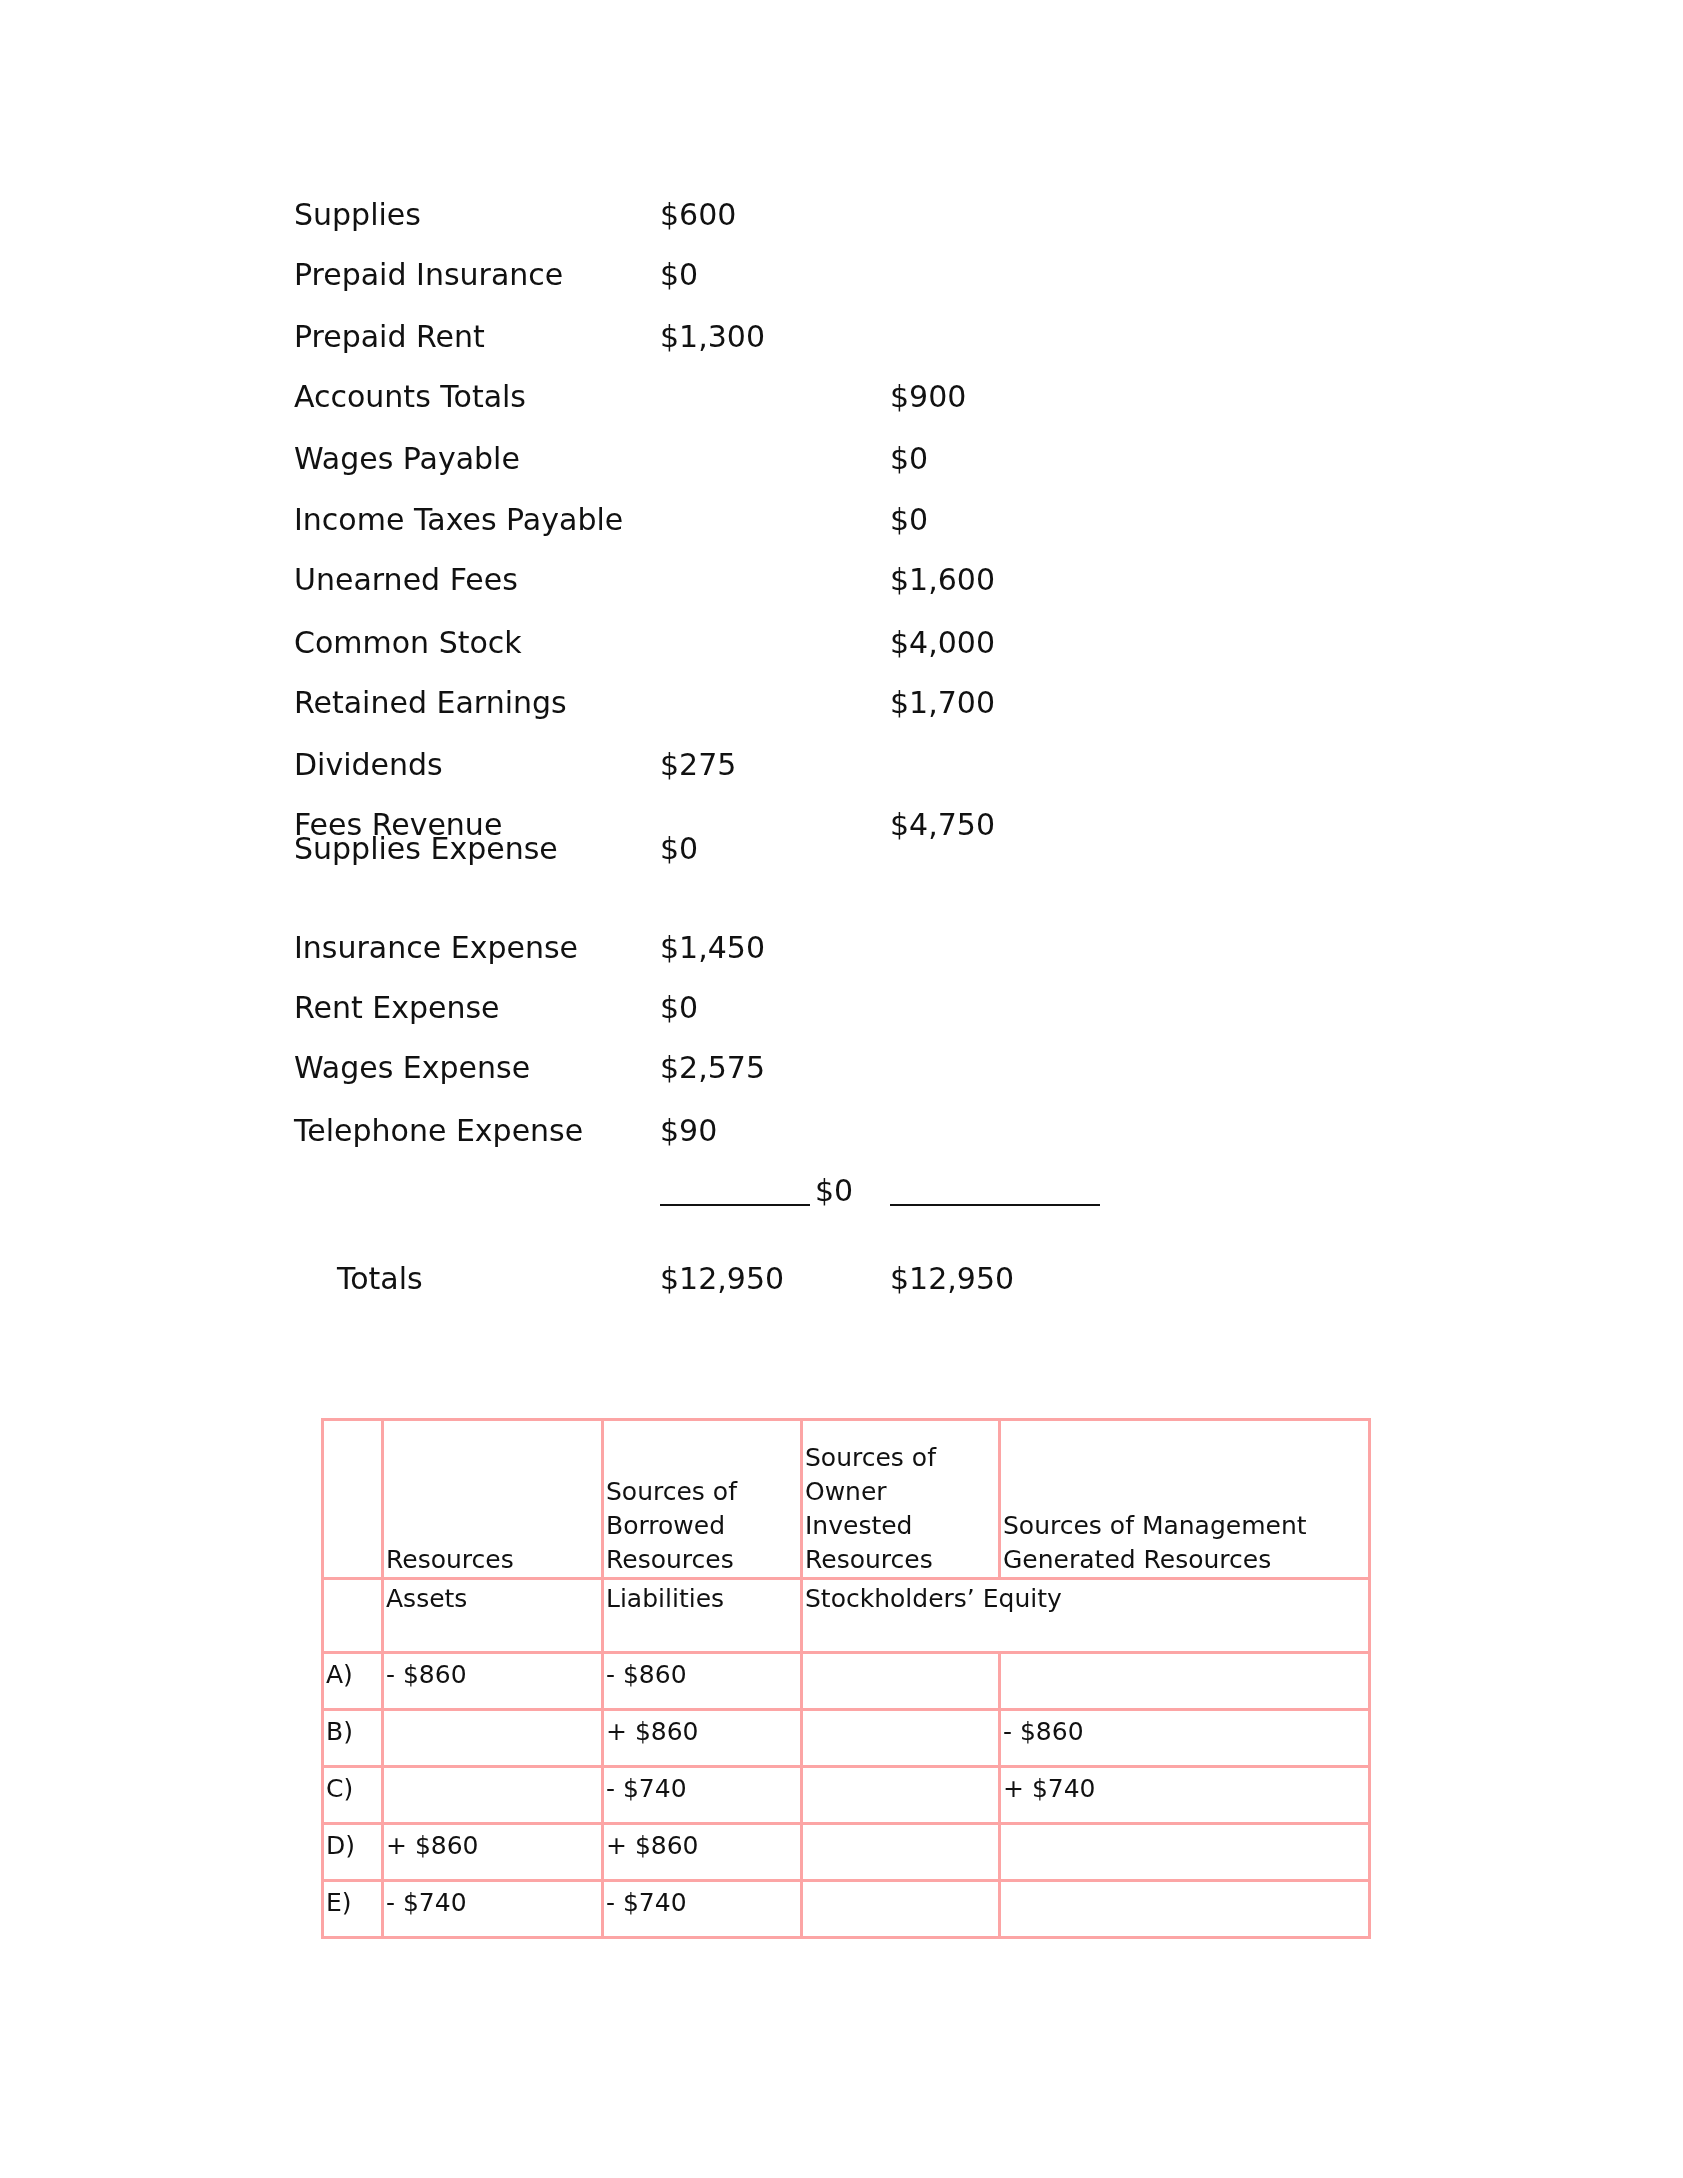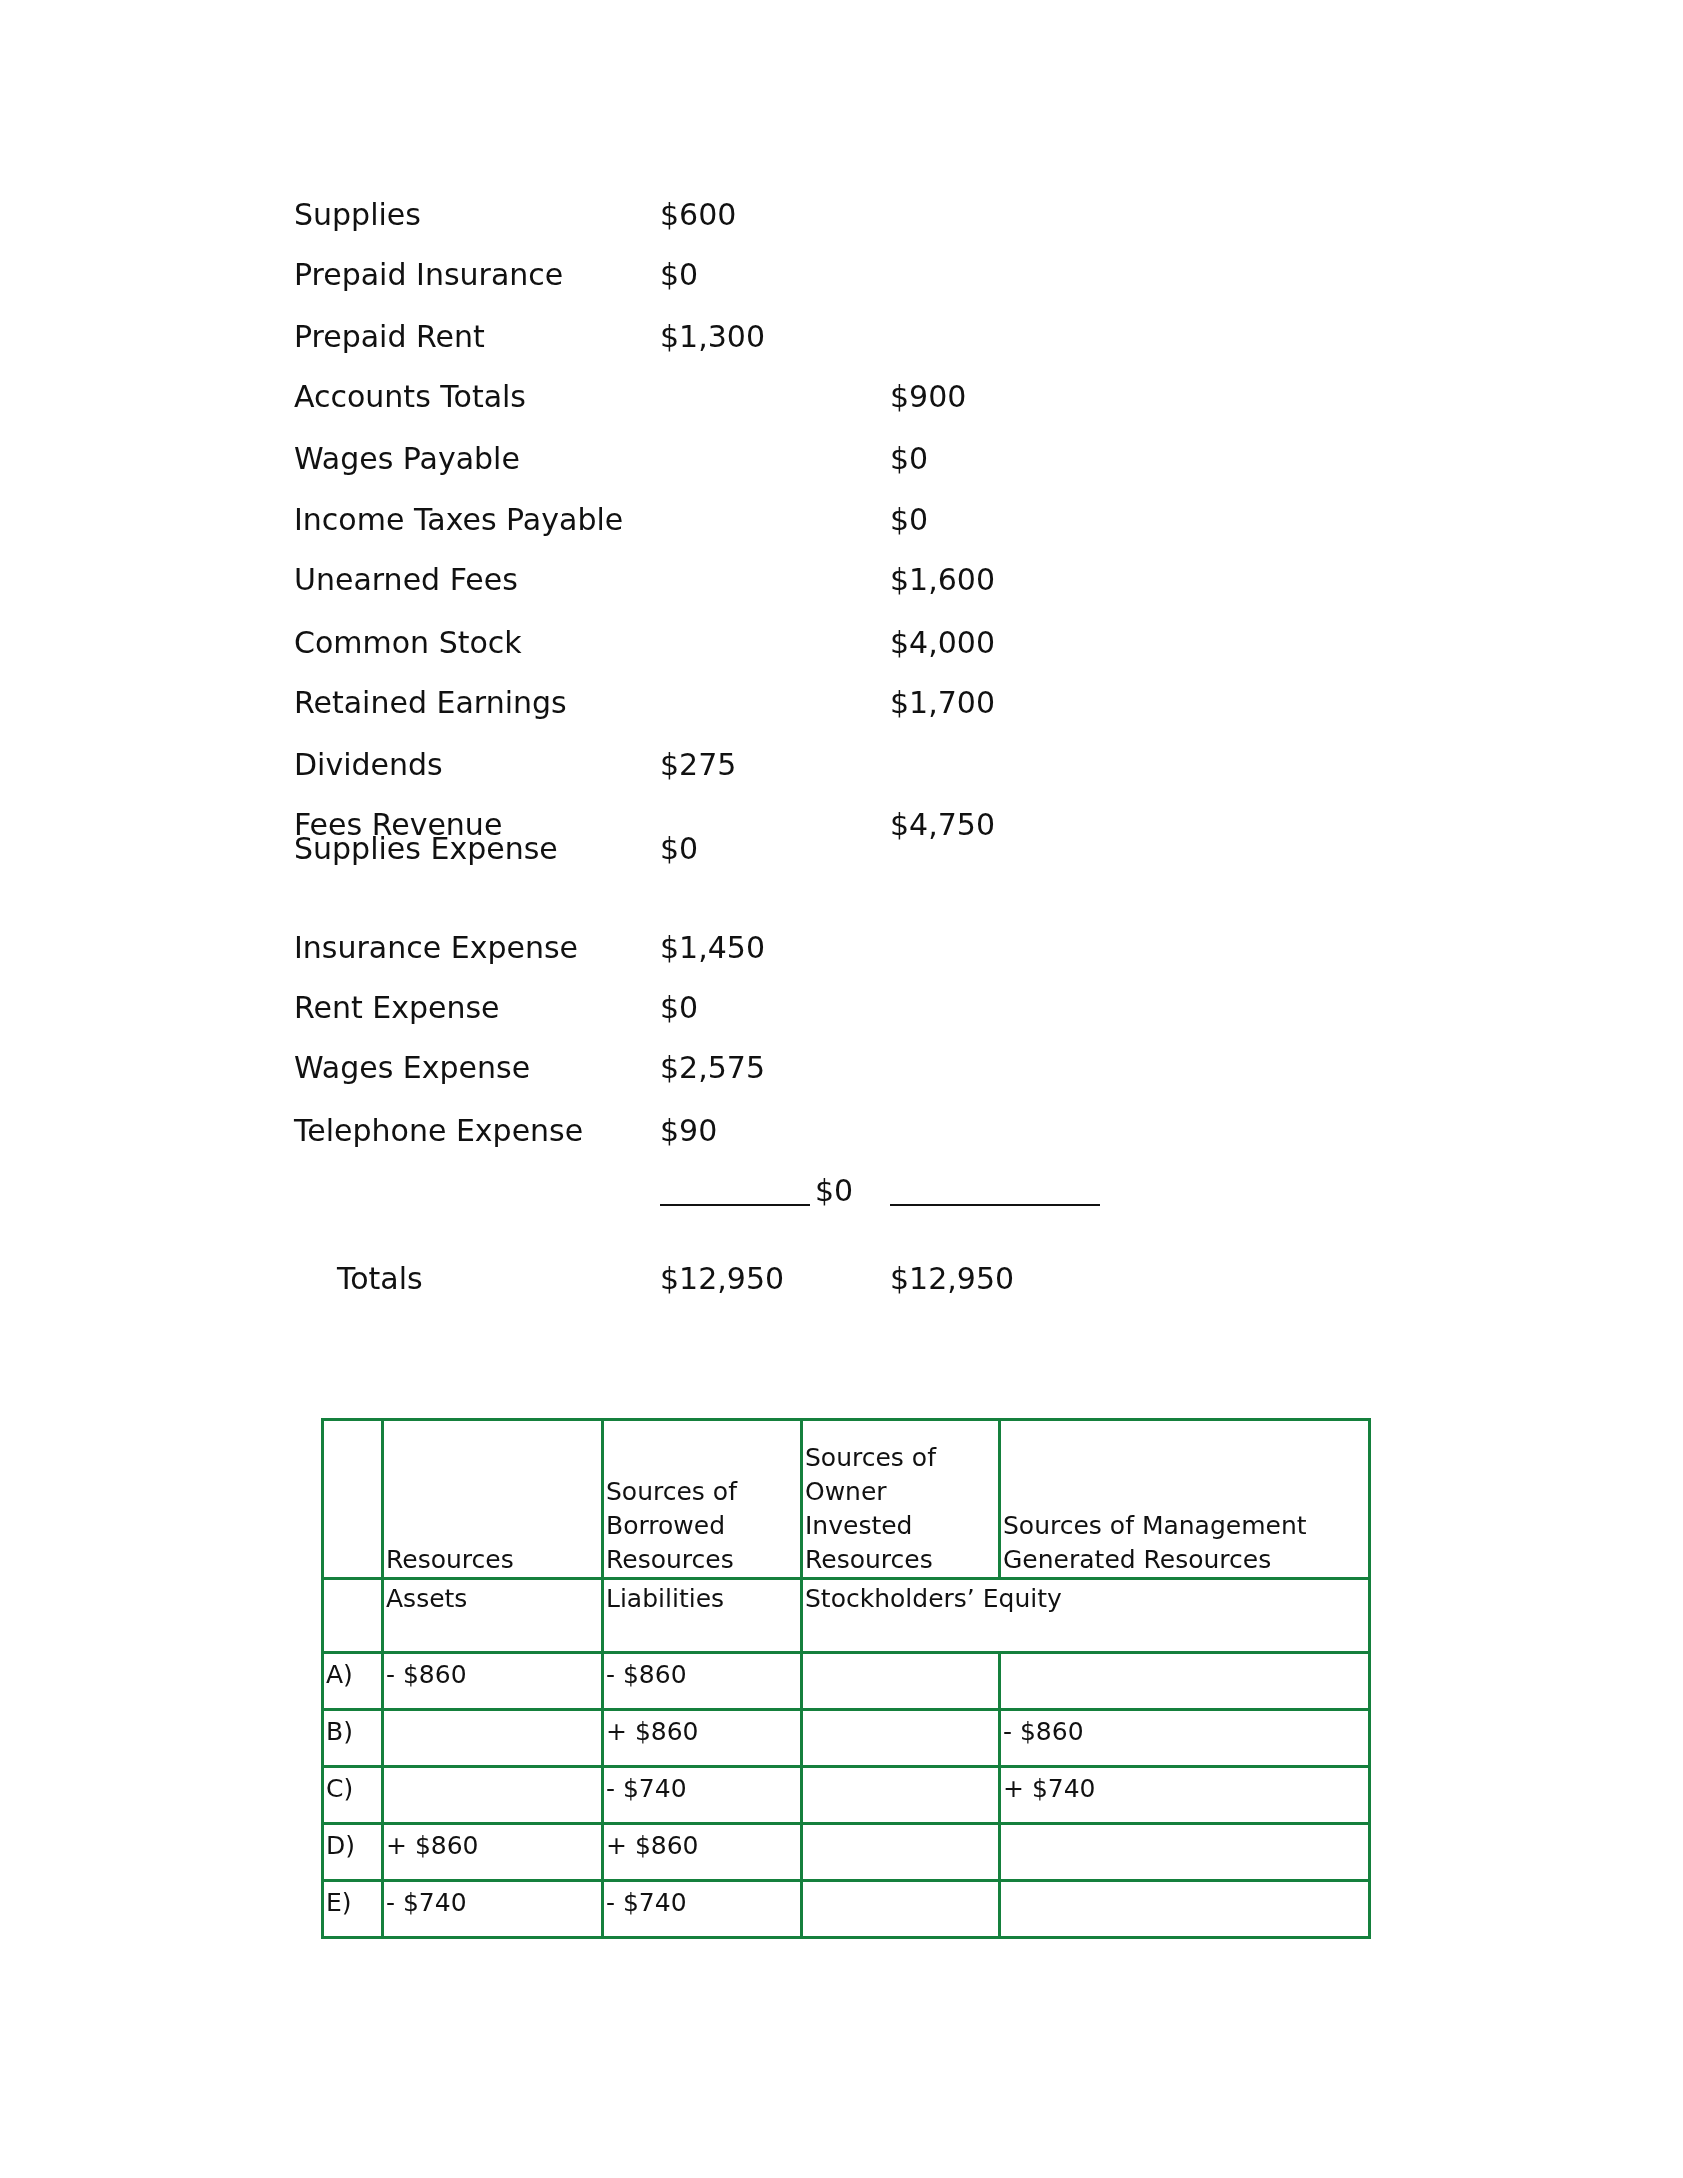--- a/index.html
+++ b/index.html
@@ -6,21 +6,21 @@
   body { width:1683px; height:2178px; position:relative; overflow:hidden;
          font-family:"DejaVu Sans", sans-serif; color:#111111; }
   .row { position:absolute; left:0; width:1594px; height:44px; font-size:30px; line-height:44px; }
   .lbl { position:absolute; left:294px; white-space:nowrap; }
   .lbl.indent { left:337px; }
   .c1 { position:absolute; left:660px; white-space:nowrap; }
   .c2 { position:absolute; left:890px; white-space:nowrap; }
   .uline { position:absolute; border-bottom:2px solid #111; height:0; }
   table.grid { position:absolute; left:321px; top:1418px; border-collapse:collapse;
                font-size:25px; line-height:34px; }
-  table.grid td { border:3px solid #15803d; vertical-align:bottom; padding:0 0 0 2px; text-align:left; }
+  table.grid td { border:3px solid #fca5a5; vertical-align:bottom; padding:0 0 0 2px; text-align:left; }
   table.grid tr.body td { vertical-align:top; padding-top:4px; }
   table.grid tr.sub td { vertical-align:top; padding-top:2px; }
 </style>
 </head>
 <body>
 
 <div id="tb">
     <div class="row" style="top: 193px;">
       <span class="lbl">Supplies</span>
       <span class="c1">$600</span>

